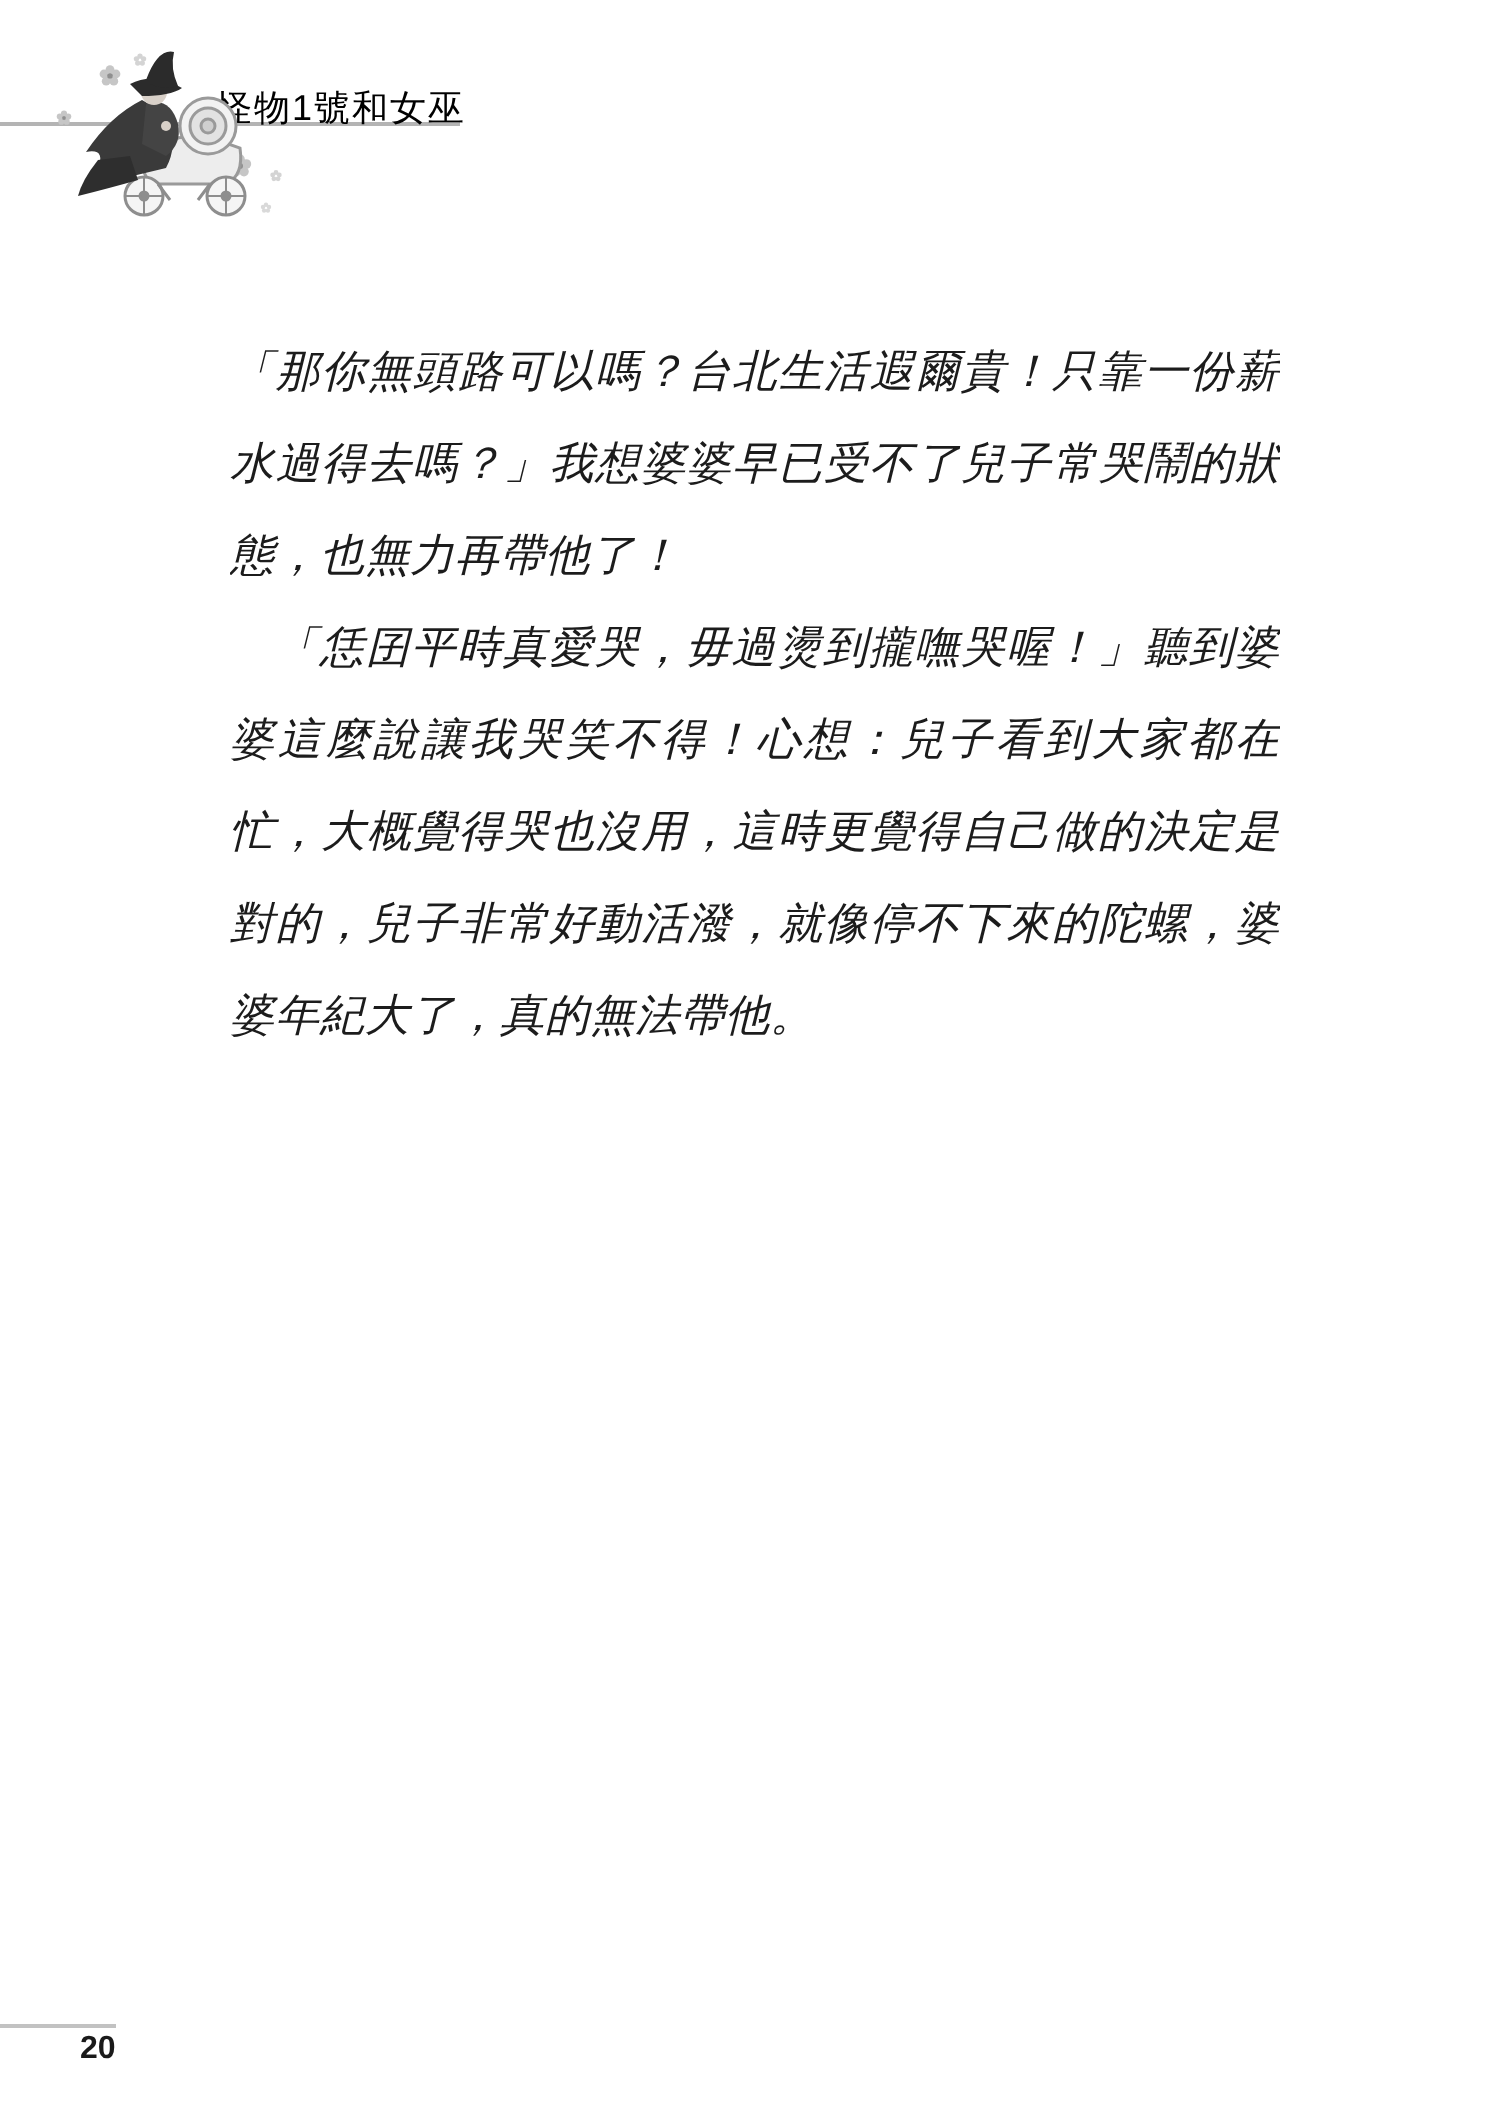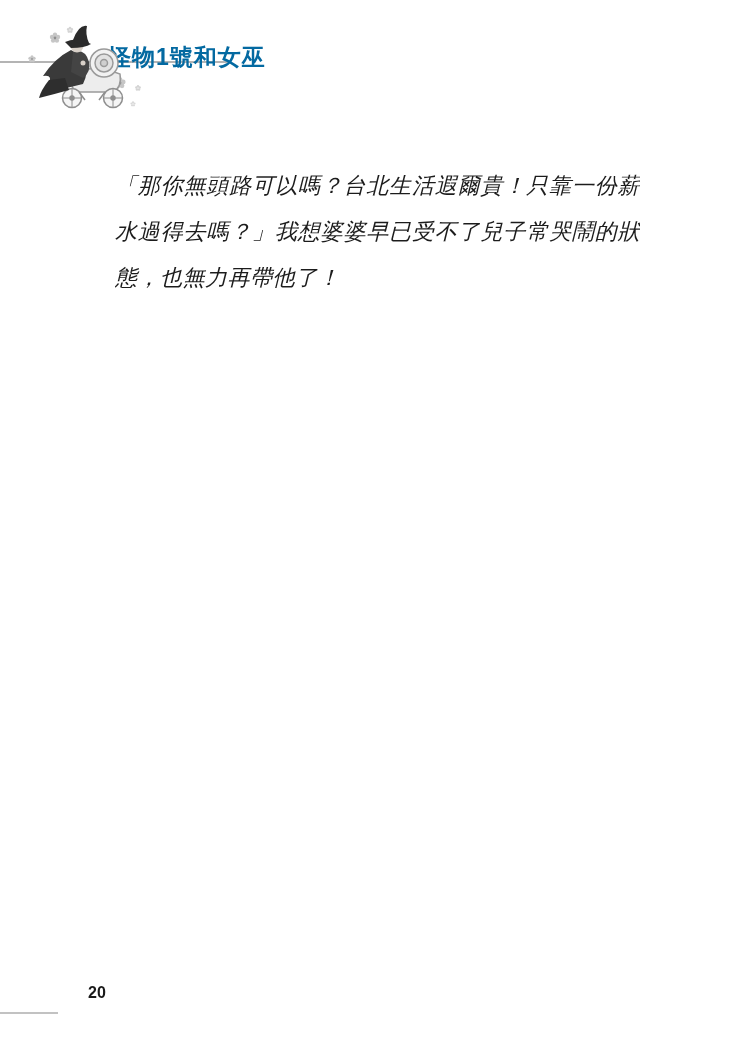--- a/index.html
+++ b/index.html
@@ -25,24 +25,24 @@
     height: 2px;
     background: #b4b4b4;
     z-index: 1;
   }
   .chapter-title {
     position: absolute;
     left: 108px;
     top: 42px;
     z-index: 2;
     font-family: "Liberation Sans", "DejaVu Sans", sans-serif;
-    font-weight: bold;
-    font-size: 23px;
+    font-weight: normal;
+    font-size: 18px;
     letter-spacing: 1px;
-    color: #0369a1;
+    color: #000000;
     white-space: nowrap;
   }
   .witch-illustration {
     position: absolute;
     left: 25px;
     top: 18px;
     width: 125px;
     height: 95px;
     z-index: 3;
   }
@@ -76,26 +76,25 @@
     position: absolute;
     left: 0;
     top: 1012px;
     width: 58px;
     height: 2px;
     background: #c2c2c2;
   }
   .page-number {
     position: absolute;
     left: 40px;
-    top: 984px;
+    top: 1016px;
     font-family: "Liberation Sans", "DejaVu Sans", sans-serif;
     font-weight: bold;
     font-size: 16px;
     color: #1a1a1a;
-    margin-left: 48px;
   }
 </style>
 </head>
 <body>
 
 <div class="header-rule"></div>
 
 <div class="chapter-title">怪物1號和女巫</div>
 
 <svg class="witch-illustration" viewBox="0 0 125 95" xmlns="http://www.w3.org/2000/svg" aria-hidden="true">
@@ -178,16 +177,17 @@
 
     <path d="M40 24 Q52 18 66 26 Q60 30 46 30 Z" fill="#2b2b2b"></path>
     <path d="M48 22 Q54 6 62 8 Q60 16 64 25 Q54 28 48 22 Z" fill="#2b2b2b"></path>
 
     <circle cx="58" cy="45" r="2.5" fill="#d8d0c8"></circle>
   </g>
 </svg>
 
 <div class="body-text">
   <p class="indent-0">「那你無頭路可以嗎？台北生活遐爾貴！只靠一份薪水過得去嗎？」我想婆婆早已受不了兒子常哭鬧的狀態，也無力再帶他了！</p>
+  <p class="indent-1">「恁囝平時真愛哭，毋過燙到攏嘸哭喔！」聽到婆婆這麼說讓我哭笑不得！心想：兒子看到大家都在忙，大概覺得哭也沒用，這時更覺得自己做的決定是對的，兒子非常好動活潑，就像停不下來的陀螺，婆婆年紀大了，真的無法帶他。</p>
 </div>
 
 <div class="footer-rule"></div>
 <div class="page-number">20</div>
 
 </body></html>

